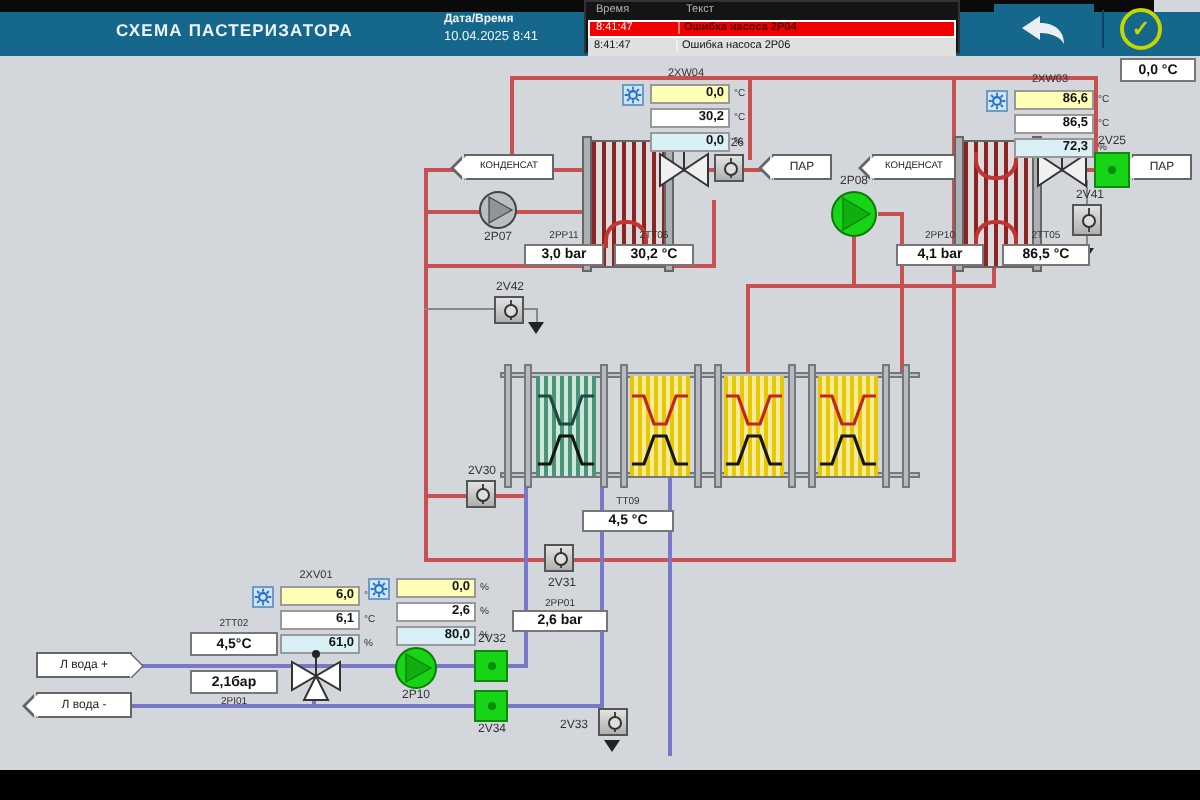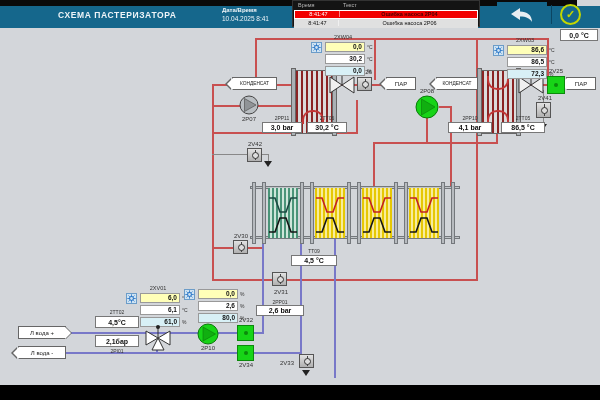--- a/index.html
+++ b/index.html
@@ -1,21 +1,21 @@
 <!DOCTYPE html>
 <html><head>
 <meta charset="utf-8">
 <style>
   * { margin:0; padding:0; box-sizing:border-box; }
   html,body { width:600px; height:400px; overflow:hidden; background:#000; }
   #screen { position:relative; width:600px; height:400px; background:#d3d6da;
             font-family:"Liberation Sans", sans-serif; overflow:hidden; }
   .abs { position:absolute; }
   
-  .hdr { position:absolute; left:0; top:0; width:577px; height:28px; background:#0a0a0a;text-align:center; }
+  .hdr { position:absolute; left:0; top:0; width:577px; height:28px; background:#0a0a0a; }
   .hdrteal { position:absolute; left:0; top:6px; width:600px; height:22px; background:#15678c; }
   .title { position:absolute; left:58px; top:10px; font-size:8.5px; font-weight:bold;
            color:#eef4f8; letter-spacing:.6px; white-space:nowrap; }
   .dtl { position:absolute; left:222px; top:7px; font-size:6px; font-weight:bold; color:#eef4f8; }
   .dtv { position:absolute; left:222px; top:15px; font-size:6.5px; color:#eef4f8; }
   .altbl { position:absolute; left:292px; top:0; width:188px; height:27px; background:#141414; border:1px solid #333; }
   .alhdr { position:absolute; top:1px; left:0; width:100%; height:8px; font-size:5.5px; color:#b5b5b5; }
   .alhdr .c1 { position:absolute; left:5px; } .alhdr .c2 { position:absolute; left:50px; }
   .alrow { position:absolute; left:1px; width:184px; height:8.5px; font-size:5.5px; display:flex; align-items:center; }
   .alrow .t { width:44px; padding-left:3px; }

